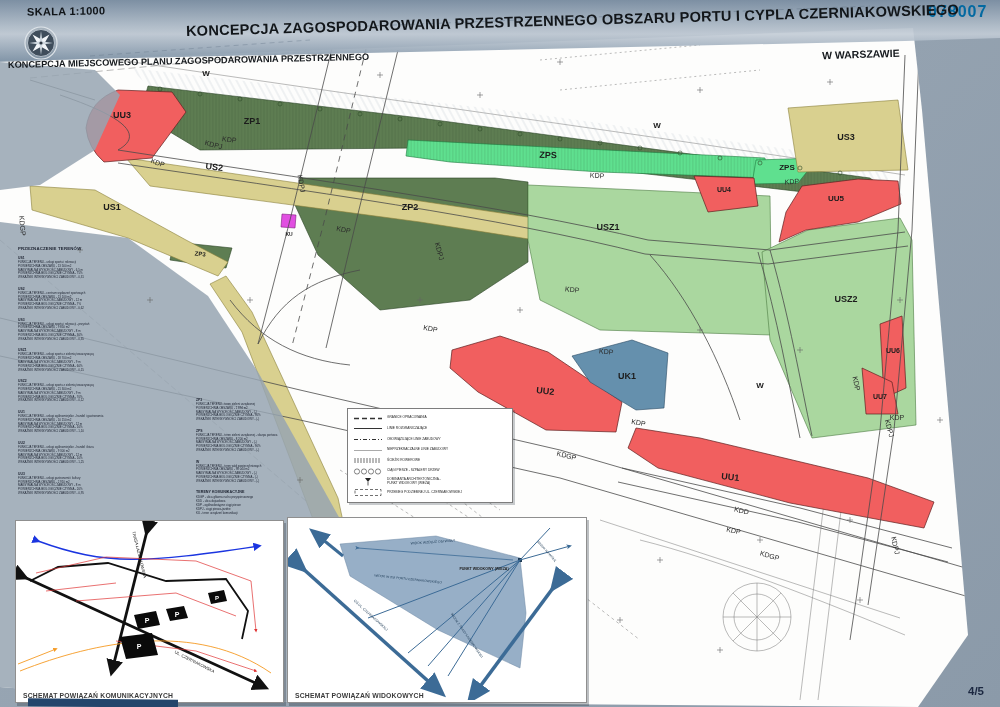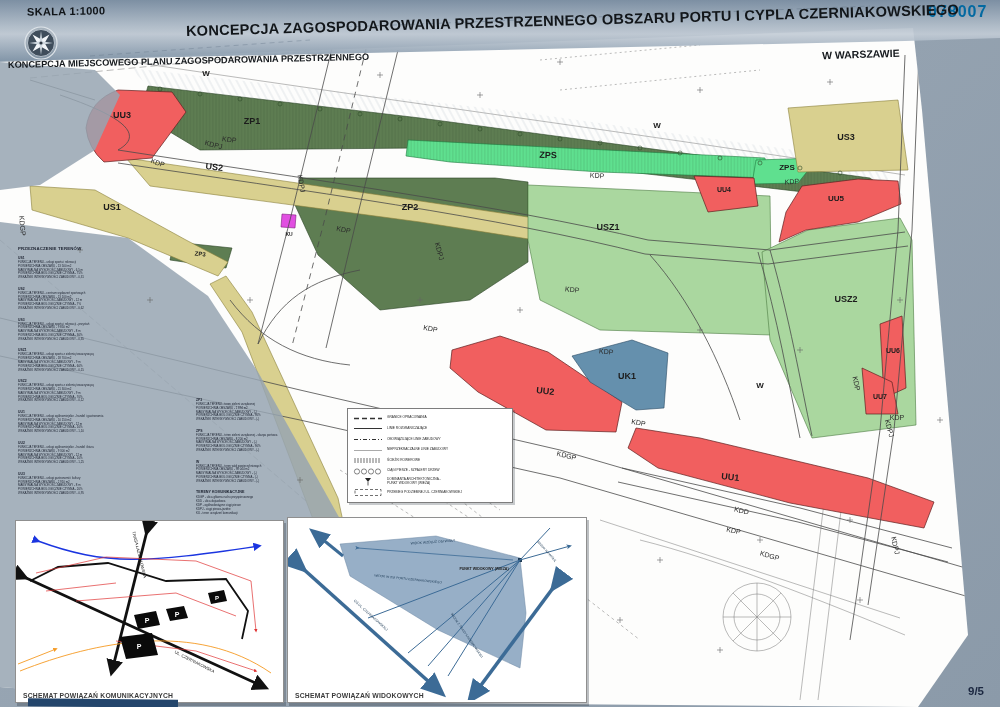--- a/index.html
+++ b/index.html
@@ -495,13 +495,13 @@
     <text x="196" y="52" font-size="3.6" font-weight="bold" fill="#222" text-anchor="middle">PUNKT WIDOKOWY (WIEŻA)</text>
     <text x="120" y="62" font-size="3.2" fill="#1d3a55" transform="rotate(6 120 62)" text-anchor="middle">WIDOK W OSI PORTU CZERNIAKOWSKIEGO</text>
     <text x="82" y="98" font-size="3.4" fill="#1d3a55" transform="rotate(42 82 98)" text-anchor="middle">OŚ UL. CZERNIAKOWSKIEJ</text>
     <text x="178" y="118" font-size="3.2" fill="#1d3a55" transform="rotate(55 178 118)" text-anchor="middle">WIDOK Z TRASY ŁAZIENKOWSKIEJ</text>
     <text x="258" y="34" font-size="3.2" fill="#1d3a55" transform="rotate(48 258 34)" text-anchor="middle">WIDOK NA WISŁĘ</text>
   </svg>
   <div class="inset-caption">SCHEMAT POWIĄZAŃ WIDOKOWYCH</div>
 </div>
 
 <div id="navy-bar" class="abs"></div>
-<div id="page-number" class="abs">9/5</div>
+<div id="page-number" class="abs">4/5</div>
 
 </body></html>

